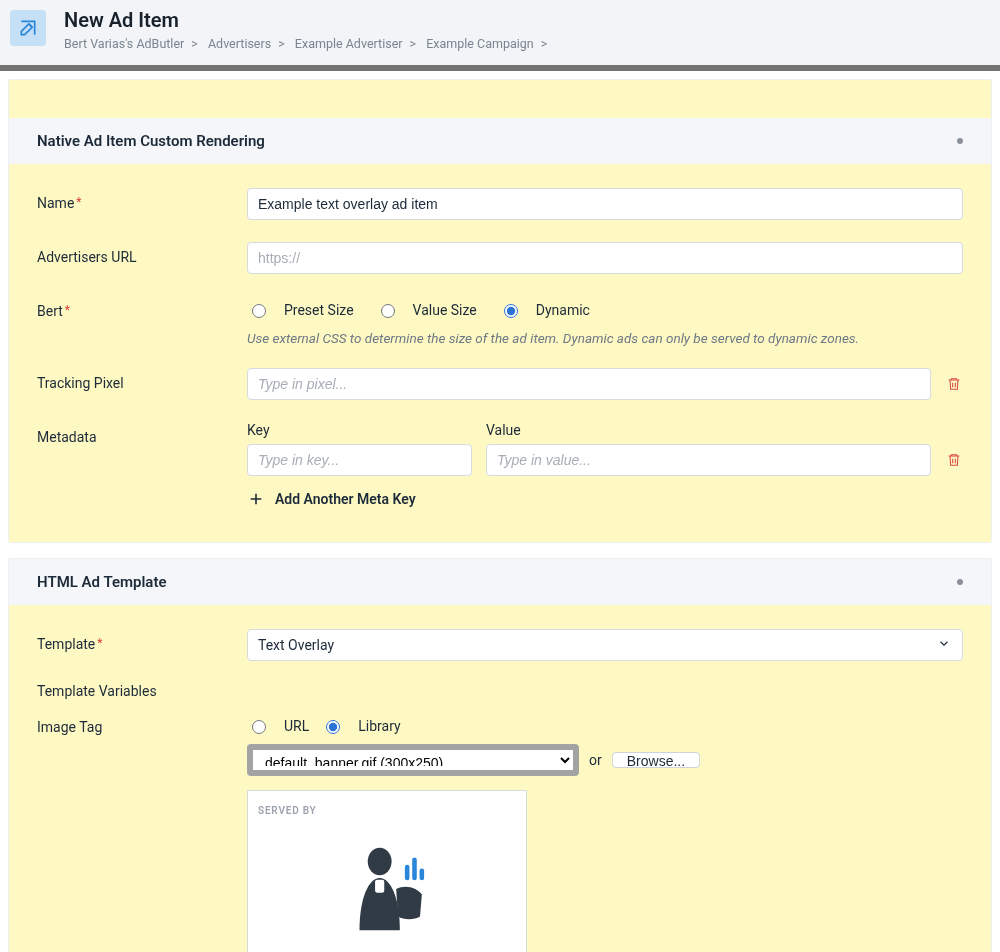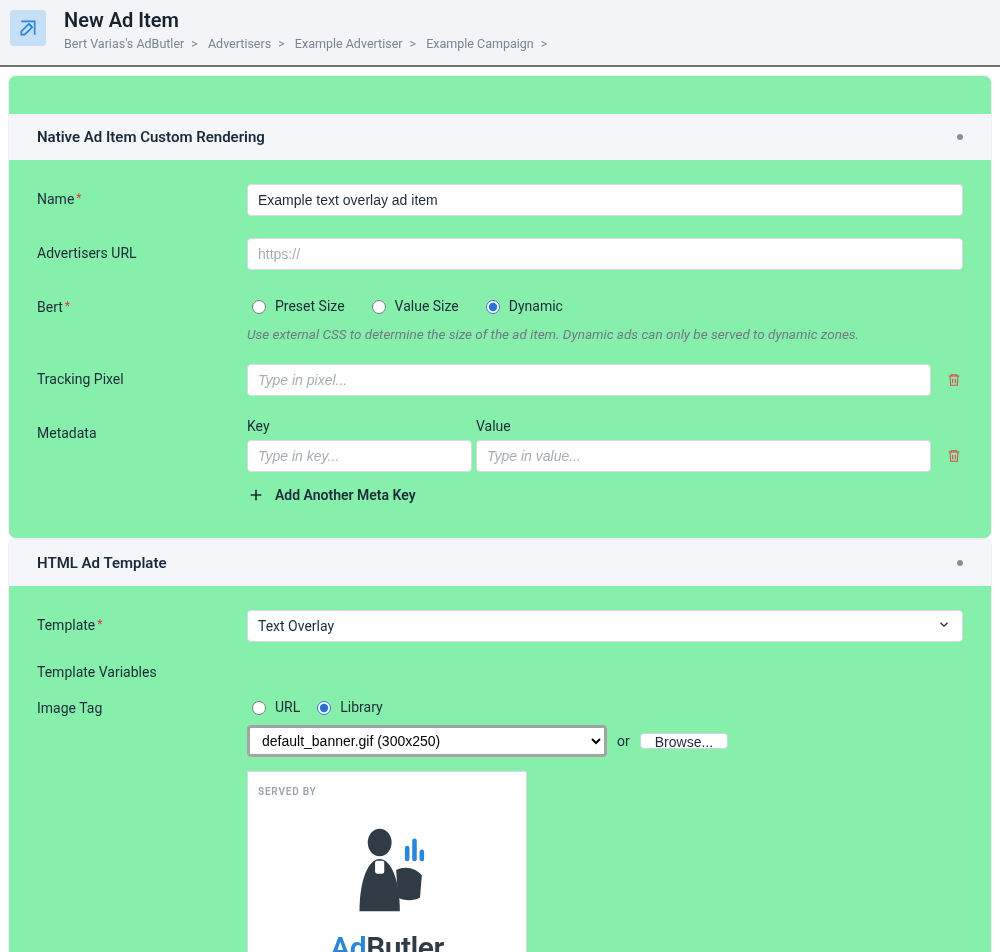--- a/index.html
+++ b/index.html
@@ -8,21 +8,21 @@
     font-family: -apple-system, BlinkMacSystemFont, "Segoe UI", Roboto, Helvetica, Arial, sans-serif;
     font-size: 14px;
     color: #1c2a39;
     background: #fff;
     width: 1000px;
   }
 
   
   .top-header {
     background: #f2f4f7;
-    border-bottom: 2px solid #737373;
+    border-bottom: 6px solid #737373;
     padding: 8px 10px 14px 10px;
     display: flex;
     align-items: flex-start;
   }
   .top-header .icon-box {
     width: 36px; height: 36px;
     background: #c4dff6;
     border-radius: 4px;
     display: flex; align-items: center; justify-content: center;
     margin-right: 18px;
@@ -32,24 +32,24 @@
   .top-header .icon-box svg { width: 20px; height: 20px; stroke: #2a86d8; fill: none; stroke-width: 2; }
   .page-title { font-size: 20px; font-weight: 600; margin: 0 0 4px 0; color:#17222d;}
   .breadcrumbs { font-size: 12.5px; color: #7a8591; }
   .breadcrumbs .sep { padding: 0 7px; color:#7a8591;}
 
   
   .content {
     padding: 8px 8px 0 8px;
   }
   .card {
-    background: #86efac;
+    background: #fef9c3;
     border: 1px solid #edf0f3;
-    border-radius: 8px;
-    margin-bottom: 0;
+    border-radius: 2px;
+    margin-bottom: 15px;
   }
   
   .card .pre-pad {
     height: 38px;
   }
   .card-header {
     background: #f4f6f9;
     padding: 14px 28px;
     font-size: 15px;
     font-weight: 600;
@@ -93,21 +93,21 @@
     border: 1px solid #d6dbe1;
     border-radius: 4px;
     font-size: 14px;
     color: #1c2a39;
     background:#fff;
   }
   .text-input::placeholder { color: #a7adb6; font-style: normal; }
   .ph-italic::placeholder { font-style: italic; }
 
   .radio-row { display:flex; align-items:center; gap: 22px; padding-top: 5px;}
-  .radio-row label { display:flex; align-items:center; gap:6px; font-size:14px; color:#1c2a39; cursor:pointer;}
+  .radio-row label { display:flex; align-items:center; gap:15px; font-size:14px; color:#1c2a39; cursor:pointer;}
   .radio-row input[type=radio] { accent-color:#2a72d4; width:14px; height:14px;}
 
   .help-text {
     font-style: italic;
     color:#6e7986;
     margin-top:12px;
     font-size:13.5px;
   }
 
   .row-with-trash {
@@ -122,21 +122,21 @@
     width:18px; height:18px; flex:0 0 auto; cursor:pointer;
     display:flex; align-items:center; justify-content:center;
   }
   .trash-btn svg { width:16px; height:18px; stroke:#d94a4a; fill:none; stroke-width:1.6;}
 
   .sub-label {
     font-size:14px; color:#1c2a39; margin-bottom:6px;
   }
 
   .meta-columns {
-    display:flex; gap:4px; align-items:center;
+    display:flex; gap:14px; align-items:center;
   }
   .meta-col-key { width: 225px; flex: 0 0 225px; }
   .meta-col-value { flex: 1 1 auto; }
 
   .add-meta {
     display:flex; align-items:center; gap:10px;
     margin-top:14px;
     font-weight:600;
     font-size:14px;
     cursor:pointer;
@@ -157,26 +157,26 @@
 
   .section-sub {
     font-size:14px;
     color:#1c2a39;
     margin-top:4px;
     margin-bottom:18px;
   }
 
   .image-tag-row .native-select {
     height: 32px;
-    border:3px solid #a3a3a3;
+    border:6px solid #a3a3a3;
     border-radius:4px;
     font-size:14px;
     padding: 4px 8px;
     background:#fff;
-    width:360px;
+    width:332px;
   }
   .inline-row { display:flex; align-items:center; gap:10px; }
   .or-text { color:#1c2a39; }
   .browse-btn {
     height:16px; padding: 0 14px;
     border:1px solid #cfd4db; background:#fff; border-radius:4px;
     font-size:14px; color:#1c2a39; cursor:pointer;
   }
 
   .preview-box {

